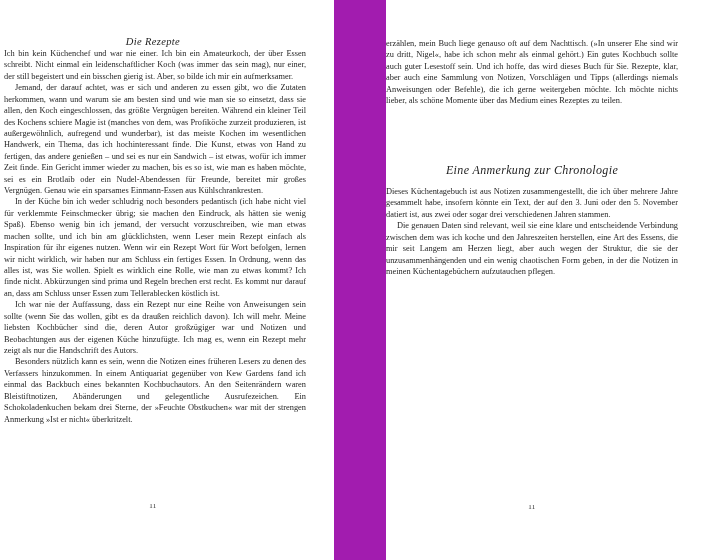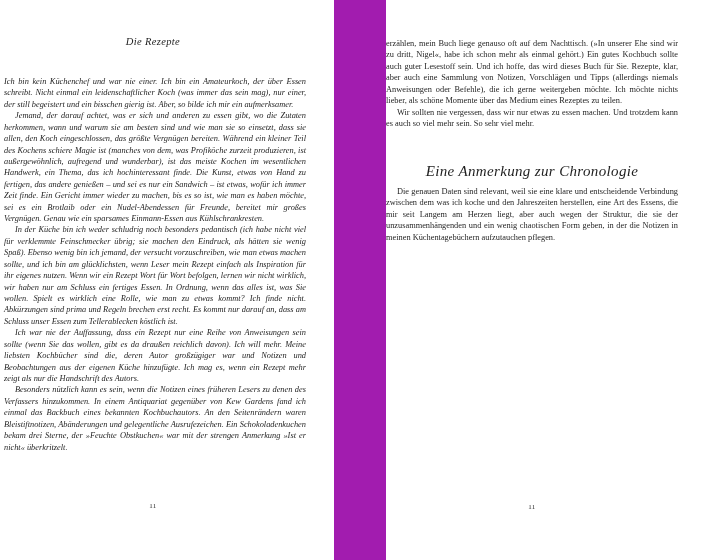--- a/index.html
+++ b/index.html
@@ -64,21 +64,21 @@
     font-size: 10.5px;
     text-align: center;
     letter-spacing: 0.35px;
     color: #1e1e1e;
     margin: 0;
     padding: 0;
   }
 
   .section-title {
     font-style: italic;
-    font-size: 15px;
+    font-size: 12px;
     text-align: center;
     letter-spacing: 0.35px;
     color: #1e1e1e;
     margin: 0;
     padding: 0;
   }
 
   .body-text {
     font-size: 8.35px;
     line-height: 11.42px;
@@ -103,21 +103,21 @@
     font-size: 7px;
     letter-spacing: 0.4px;
     color: #2a2a2a;
     text-align: center;
     width: 100%;
     left: 0;
   }
 
   
   .lp-title { position: absolute; left: 0; top: 36px; width: 362px; }
-  .lp-body  { position: absolute; left: 32px; top: 76px; width: 302px; font-style: italic; }
+  .lp-body  { position: absolute; left: 32px; top: 48px; width: 302px; }
   .lp-folio { top: 502px; }
 
   .rp-body-1   { position: absolute; left: 0; top: 38px; width: 292px; }
   .rp-title    { position: absolute; left: 0; top: 163px; width: 292px; }
   .rp-body-2   { position: absolute; left: 0; top: 186px; width: 292px; }
   .rp-folio    { top: 503px; }
 </style>
 </head>
 <body>
 
@@ -141,28 +141,28 @@
       <div class="folio lp-folio">11</div>
 
     </div>
   </div>
 
   <div class="page-right">
     <div class="page-right-inner">
 
       <div class="rp-body-1 body-text">
         <p class="no-indent">erzählen, mein Buch liege genauso oft auf dem Nachttisch. (»In unserer Ehe sind wir zu dritt, Nigel«, habe ich schon mehr als einmal gehört.) Ein gutes Kochbuch sollte auch guter Lesestoff sein. Und ich hoffe, das wird dieses Buch für Sie. Rezepte, klar, aber auch eine Sammlung von Notizen, Vorschlägen und Tipps (allerdings niemals Anweisungen oder Befehle), die ich gerne weitergeben möchte. Ich möchte nichts lieber, als schöne Momente über das Medium eines Rezeptes zu teilen.</p>
-        <p>Wir sollten nie vergessen, dass wir nur etwas zu essen machen. Und trotzdem kann es auch so viel mehr sein. So sehr viel mehr.</p>
       </div>
 
       <div class="rp-title">
         <div class="section-title">Eine Anmerkung zur Chronologie</div>
       </div>
 
       <div class="rp-body-2 body-text">
+        <p class="no-indent">Dieses Küchentagebuch ist aus Notizen zusammengestellt, die ich über mehrere Jahre gesammelt habe, insofern könnte ein Text, der auf den 3. Juni oder den 5. November datiert ist, aus zwei oder sogar drei verschiedenen Jahren stammen.</p>
         <p>Die genauen Daten sind relevant, weil sie eine klare und entscheidende Verbindung zwischen dem was ich koche und den Jahreszeiten herstellen, eine Art des Essens, die mir seit Langem am Herzen liegt, aber auch wegen der Struktur, die sie der unzusammenhängenden und ein wenig chaotischen Form geben, in der die Notizen in meinen Küchentagebüchern aufzutauchen pflegen.</p>
       </div>
 
       <div class="folio rp-folio">11</div>
 
     </div>
   </div>
 
 </div>
 

